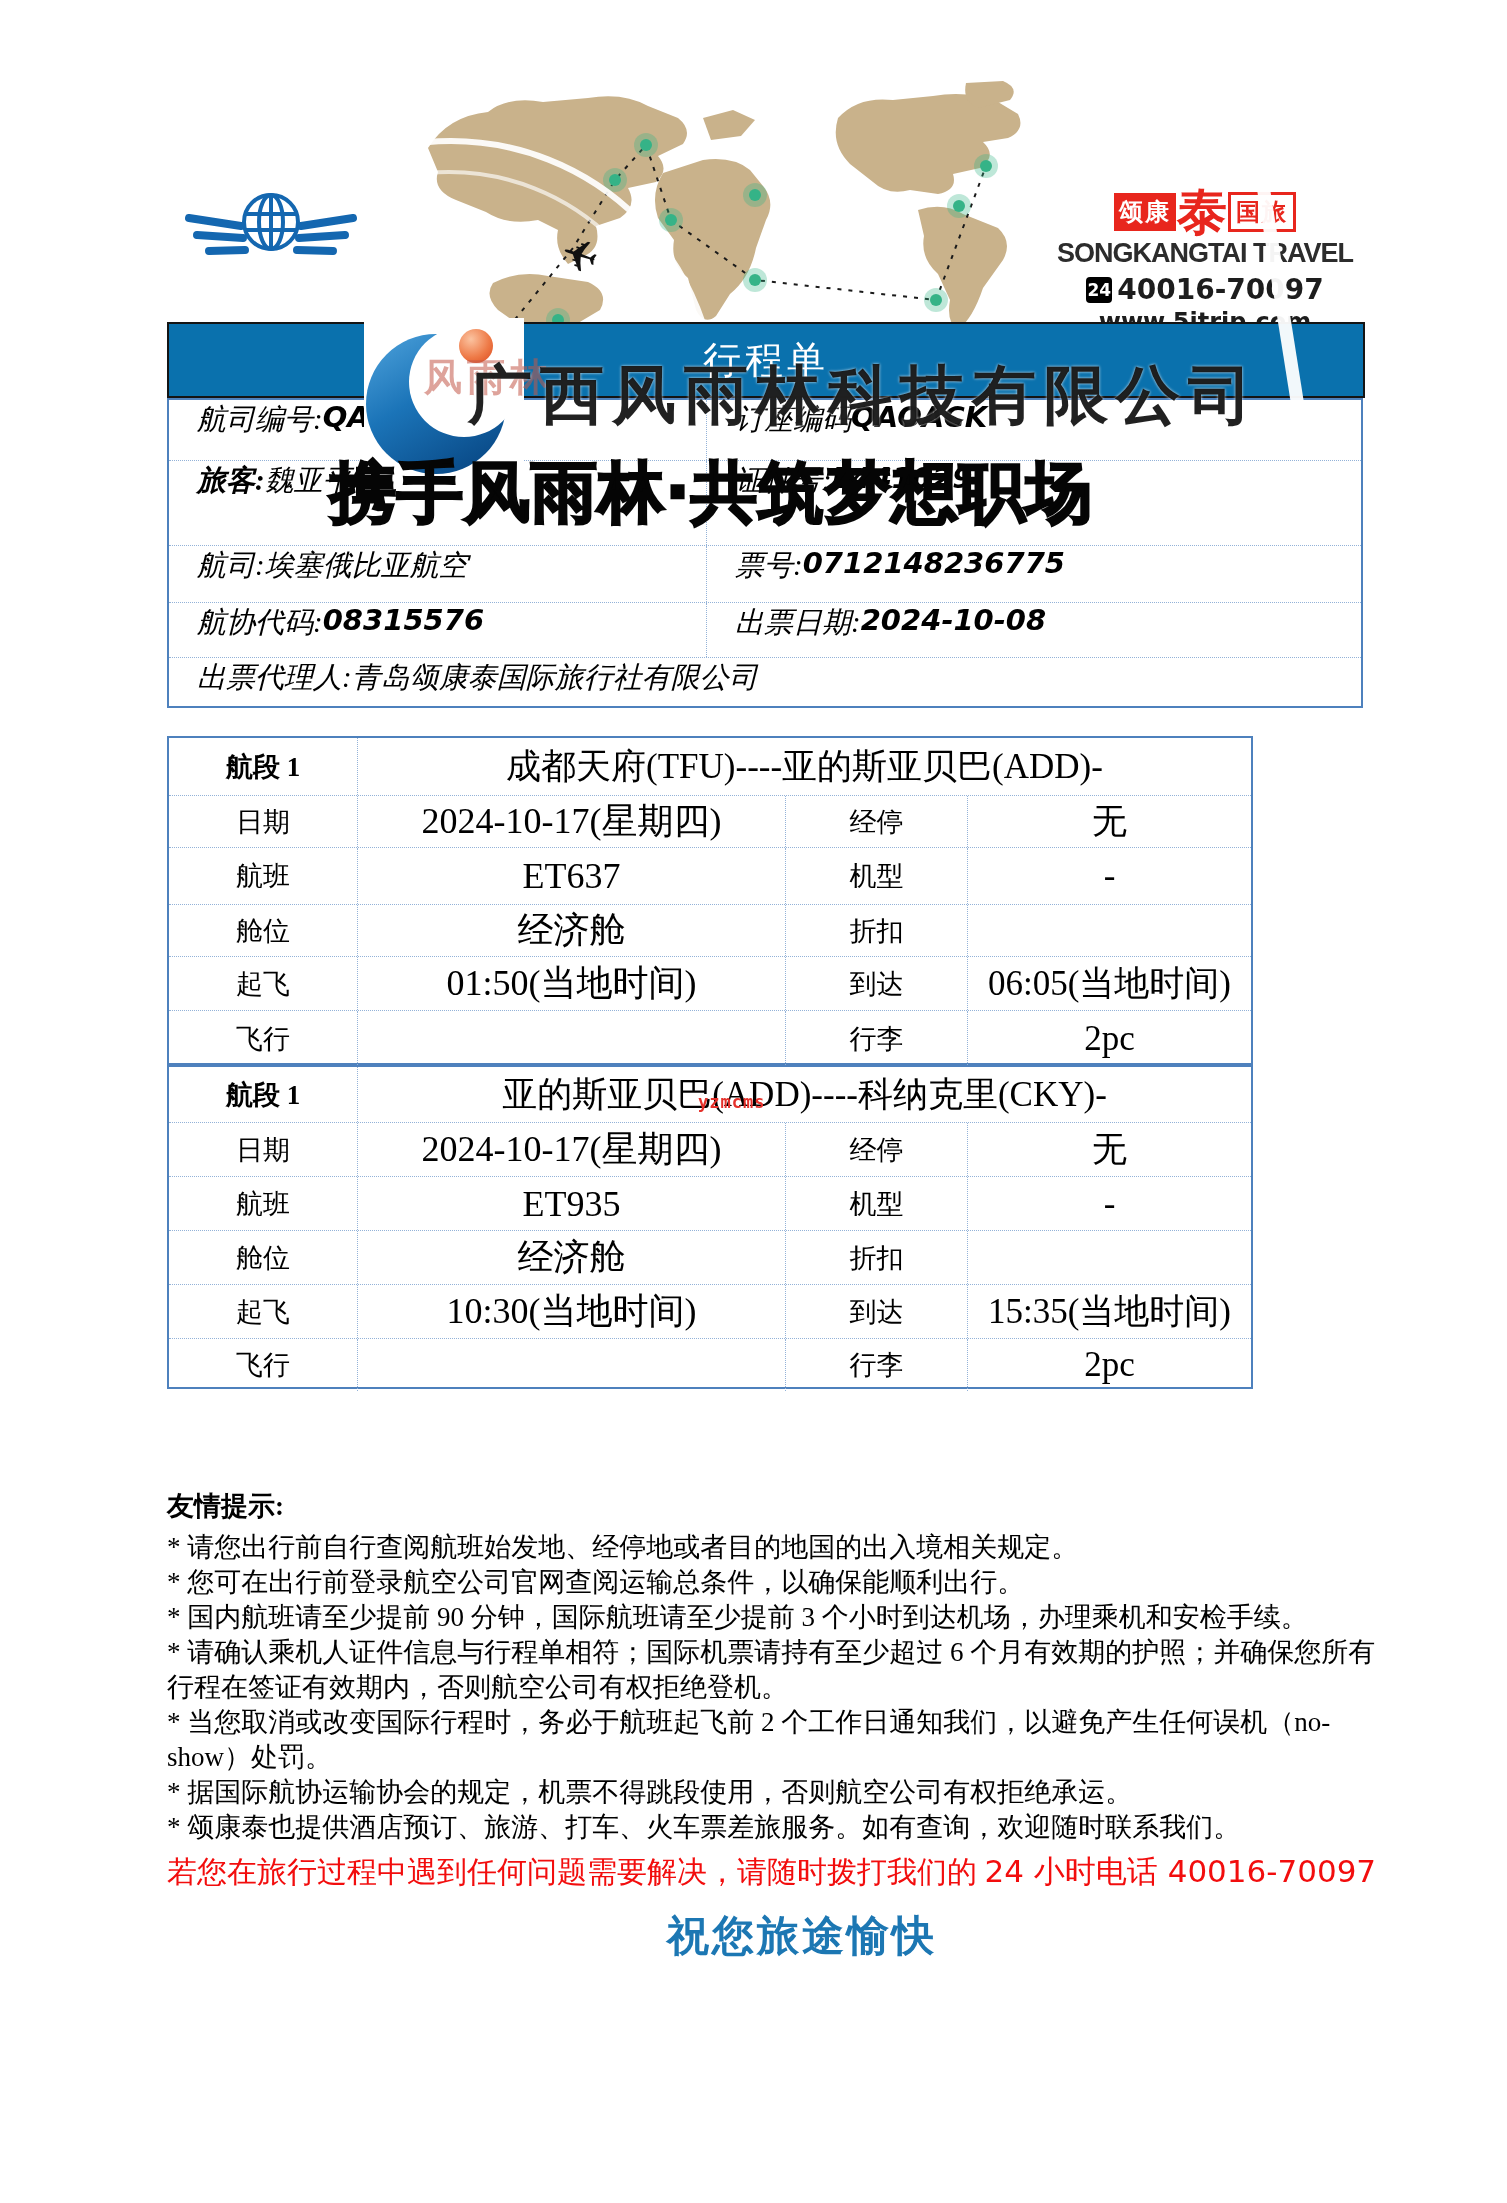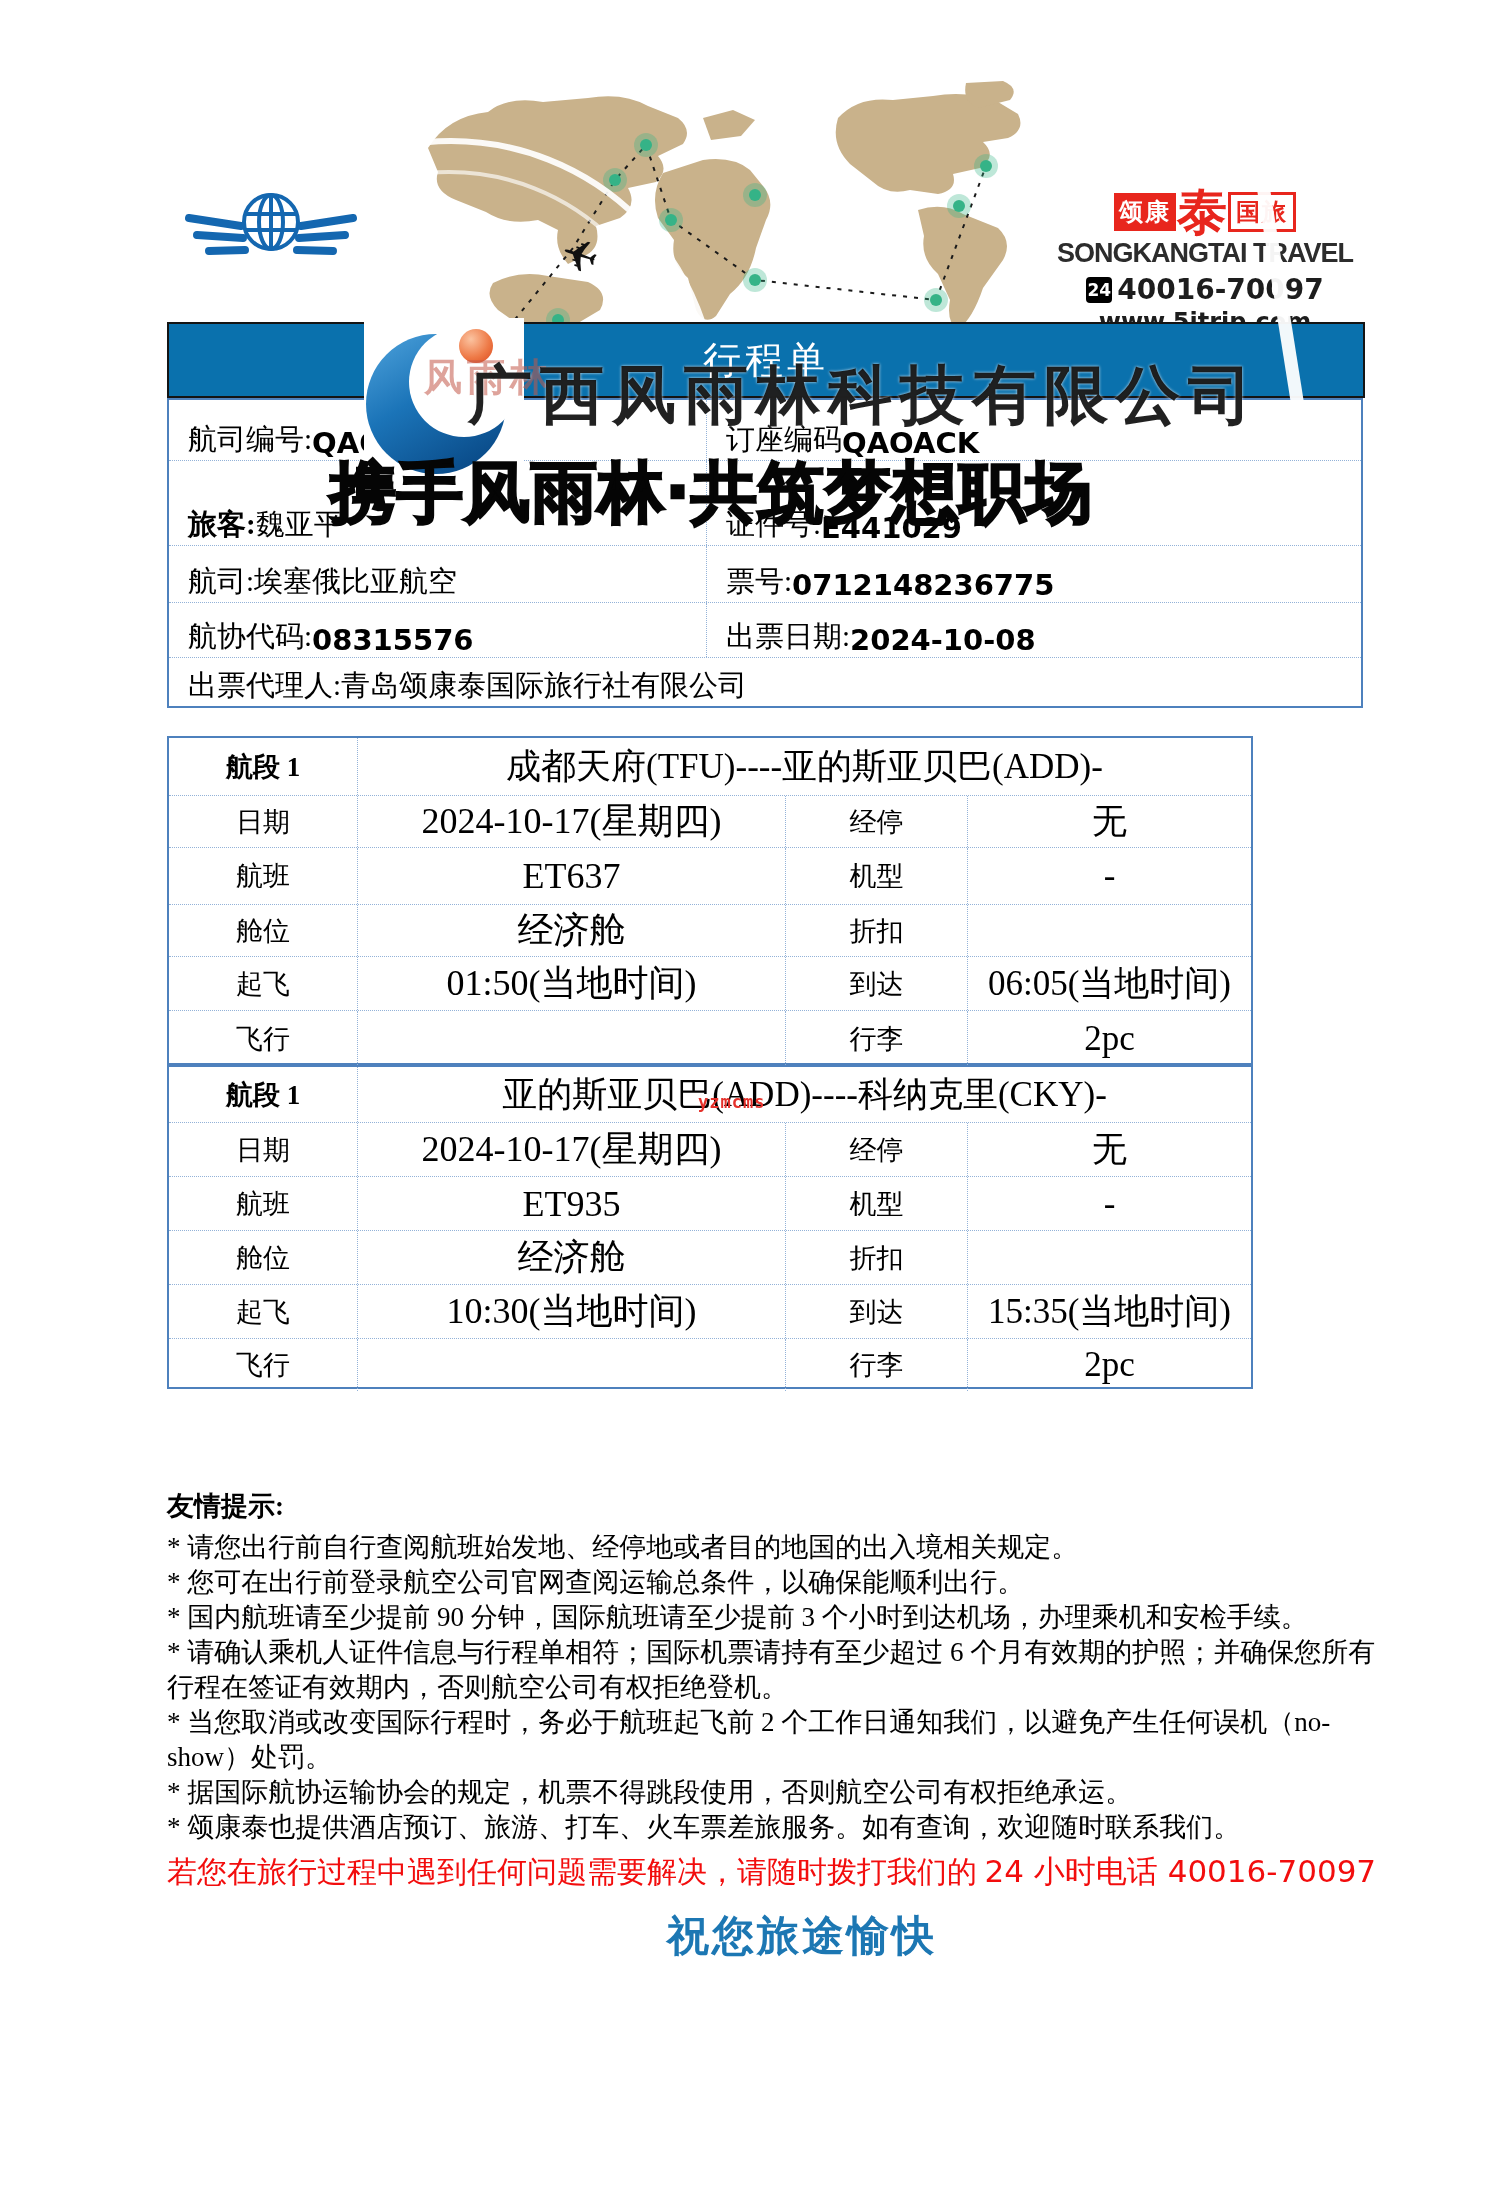--- a/index.html
+++ b/index.html
@@ -35,22 +35,22 @@
   .title-bar{position:absolute;left:167px;top:322px;width:1194px;height:72px;background:#0A71AD;
       border:2px solid #141414;z-index:2;text-align:center;}
   .title-bar .t{color:#fff;font-size:38px;line-height:72px;letter-spacing:4px;}
 
   
   .info-table{position:absolute;left:167px;top:398px;width:1192px;height:306px;
       border:2px solid #4E81BD;z-index:2;background:transparent;}
   .irow{position:absolute;left:0;width:100%;display:flex;box-sizing:border-box;
       border-top:1px dotted #93B2D8;}
   .irow.first{border-top:none;}
-  .icell{box-sizing:border-box;display:flex;align-items:flex-end;padding-left:19px;
-      font-size:29px;white-space:nowrap;}
+  .icell{box-sizing:border-box;display:flex;align-items:flex-start;padding-left:28px;
+      font-size:29px;white-space:nowrap;font-style:italic;}
   .icell.left{width:538px;border-right:1px dotted #93B2D8;}
   .icell.right{flex:1;}
   .icell .lbl{font-size:29px;}
   .icell .bold-lbl{font-weight:bold;}
   .codeval{font-family:"DejaVu Sans","Liberation Sans",sans-serif;font-weight:bold;font-size:29px;}
 
   
   .ftable{position:absolute;left:167px;width:1086px;border:2px solid #4E81BD;z-index:2;
       box-sizing:border-box;}
   .frow{position:absolute;left:0;width:100%;display:flex;box-sizing:border-box;

